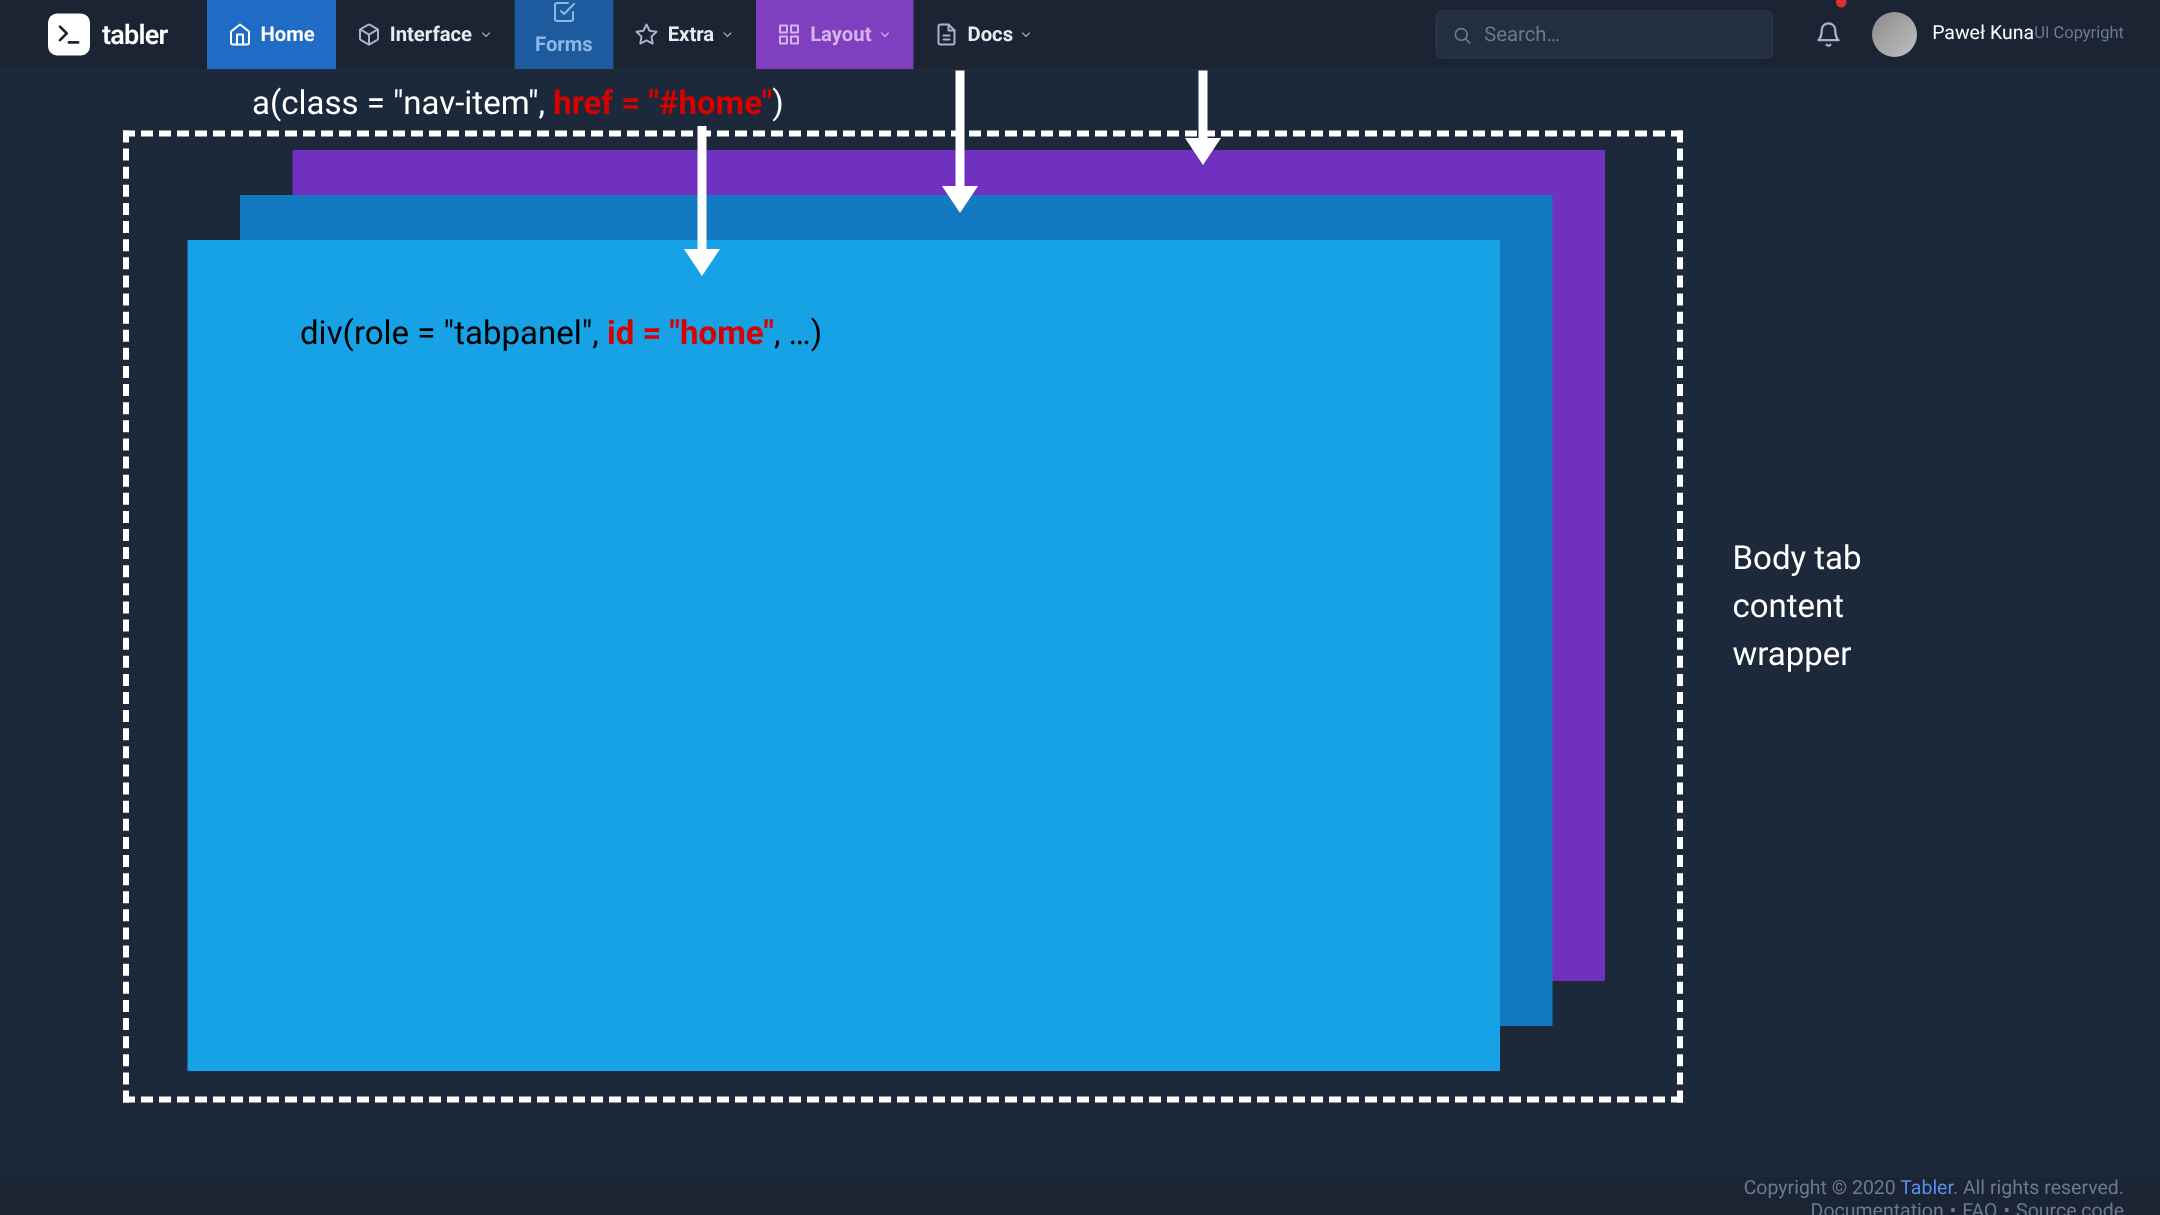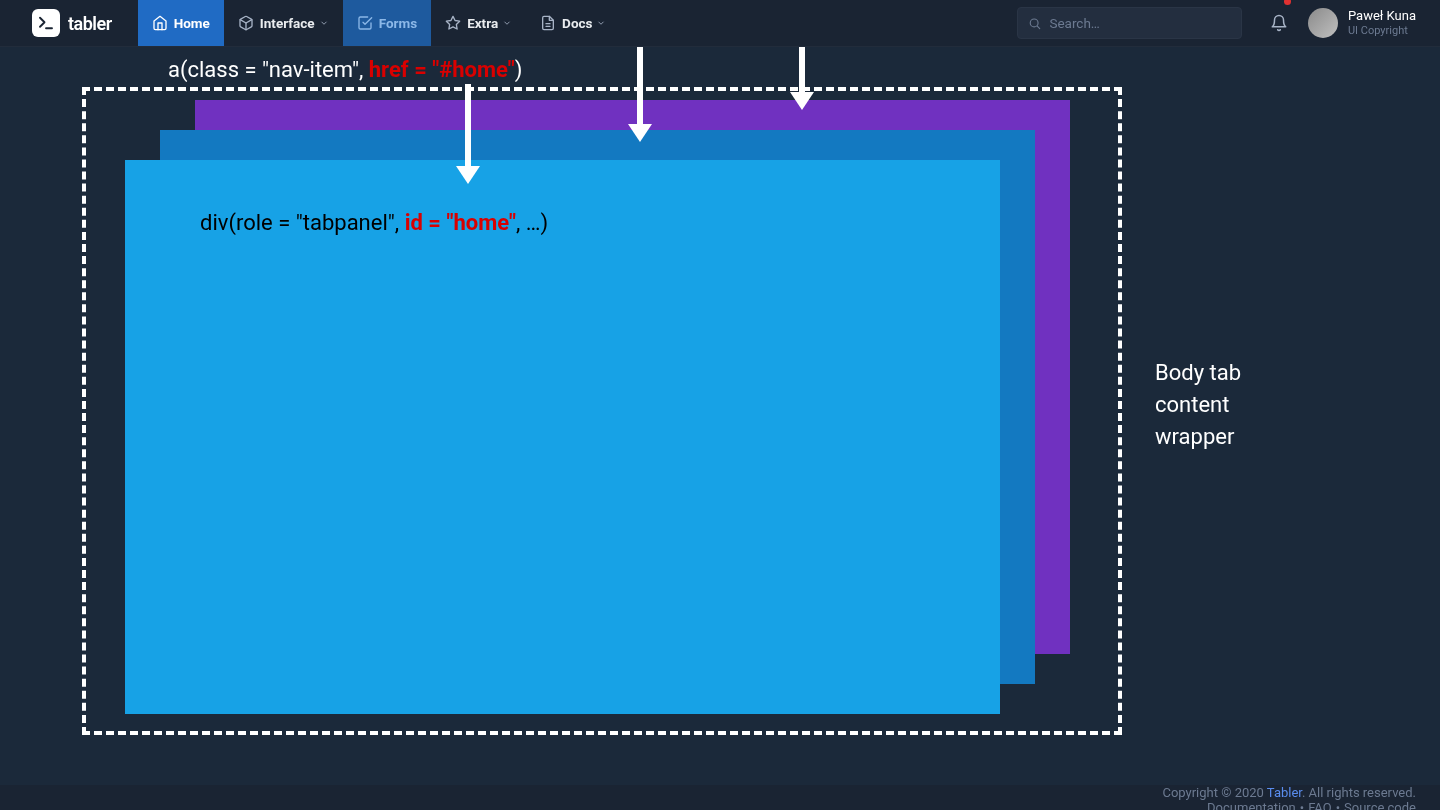--- a/index.html
+++ b/index.html
@@ -24,35 +24,35 @@
   .logo-wrap{display:flex;align-items:center;gap:8px;margin-right:18px;padding:0 8px;}
   .logo-badge{width:28px;height:28px;background:#fff;border-radius:6px;display:flex;align-items:center;justify-content:center;}
   .logo-badge svg{width:18px;height:18px;}
   .logo-text{font-size:18px;font-weight:600;color:#fff;letter-spacing:-0.5px;}
   .nav{display:flex;align-items:stretch;}
   .nav-item{display:flex;align-items:center;gap:6px;padding:0 14px;color:var(--text);font-size:13.5px;cursor:pointer;position:relative;font-weight:bold;}
   .nav-item svg{width:16px;height:16px;stroke:#a7b3c6;}
   .nav-item .chev{width:10px;height:10px;stroke:#a7b3c6;margin-left:-2px;}
   .nav-item.active-blue{background:var(--active-blue);}
   .nav-item.active-blue svg,.nav-item.active-blue span{color:#fff;stroke:#fff;}
-  .nav-item.forms{background:var(--forms-blue);}
+  .nav-item.forms{background:var(--forms-blue);flex-direction:column;}
   .nav-item.forms svg,.nav-item.forms span{color:#8cb8e8;stroke:#8cb8e8;}
   .nav-item.layout{background:var(--purple);}
   .nav-item.layout svg,.nav-item.layout span{color:#d3b6f0;stroke:#d3b6f0;}
   .spacer{flex:1;}
   .search{display:flex;align-items:center;background:var(--search-bg);border:1px solid var(--border);border-radius:4px;height:32px;align-self:center;width:225px;padding:0 10px;gap:8px;}
   .search svg{width:15px;height:15px;stroke:#6c7a91;}
   .search input{background:transparent;border:none;outline:none;color:var(--text);font-size:13.5px;width:100%;}
   .search input::placeholder{color:#6c7a91;}
   .bell-wrap{position:relative;display:flex;align-items:center;margin:0 20px 0 28px;cursor:pointer;}
   .bell-wrap svg{width:18px;height:18px;stroke:#a7b3c6;}
   .bell-dot{position:absolute;top:-2px;right:-3px;width:7px;height:7px;background:#e03131;border-radius:50%;}
   .user{display:flex;align-items:center;gap:10px;cursor:pointer;}
   .avatar{width:30px;height:30px;border-radius:50%;background:linear-gradient(135deg,#8a8a8a,#c0c0c0);background-size:cover;}
-  .user-text{display:flex;flex-direction:column;line-height:1.25;}
+  .user-text{display:flex;flex-direction:row;line-height:1.25;}
   .user-name{font-size:13px;color:#fff;}
   .user-role{font-size:11px;color:#6c7a91;}
   
   .stage{position:absolute;left:0;top:47px;right:0;bottom:25px;}
   .anno-top{position:absolute;left:168px;top:10px;font-size:22px;color:#fff;}
   .anno-top .red{color:#d90000;font-weight:700;}
   .dashed-box{position:absolute;left:82px;top:40px;width:1040px;height:648px;border:4px dashed #fff;}
   .panel{position:absolute;}
   .panel.violet{left:195px;top:53px;width:875px;height:554px;background:var(--violet);}
   .panel.midblue{left:160px;top:83px;width:875px;height:554px;background:var(--midblue);}
@@ -113,20 +113,32 @@
     </a>
     <a class="nav-item">
       <svg viewBox="0 0 24 24" fill="none" stroke-width="2" stroke-linecap="round" stroke-linejoin="round">
           <polygon points="12 2 15.09 8.26 22 9.27 17 14.14 18.18 21.02 12 17.77 5.82 21.02 7 14.14 2 9.27 8.91 8.26 12 2"></polygon>
         </svg>
       <span>Extra</span>
       <svg class="chev" viewBox="0 0 24 24" fill="none" stroke-width="2">
           <polyline points="6 9 12 15 18 9"></polyline>
         </svg>
     </a>
+    <a class="nav-item layout">
+      <svg viewBox="0 0 24 24" fill="none" stroke-width="2" stroke-linecap="round" stroke-linejoin="round">
+          <rect x="3" y="3" width="7" height="7"></rect>
+          <rect x="14" y="3" width="7" height="7"></rect>
+          <rect x="14" y="14" width="7" height="7"></rect>
+          <rect x="3" y="14" width="7" height="7"></rect>
+        </svg>
+      <span>Layout</span>
+      <svg class="chev" viewBox="0 0 24 24" fill="none" stroke-width="2">
+          <polyline points="6 9 12 15 18 9"></polyline>
+        </svg>
+    </a>
     <a class="nav-item">
       <svg viewBox="0 0 24 24" fill="none" stroke-width="2" stroke-linecap="round" stroke-linejoin="round">
           <path d="M14 2H6a2 2 0 0 0-2 2v16a2 2 0 0 0 2 2h12a2 2 0 0 0 2-2V8z"></path>
           <polyline points="14 2 14 8 20 8"></polyline>
           <line x1="9" y1="13" x2="15" y2="13"></line>
           <line x1="9" y1="17" x2="15" y2="17"></line>
         </svg>
       <span>Docs</span>
       <svg class="chev" viewBox="0 0 24 24" fill="none" stroke-width="2">
           <polyline points="6 9 12 15 18 9"></polyline>

